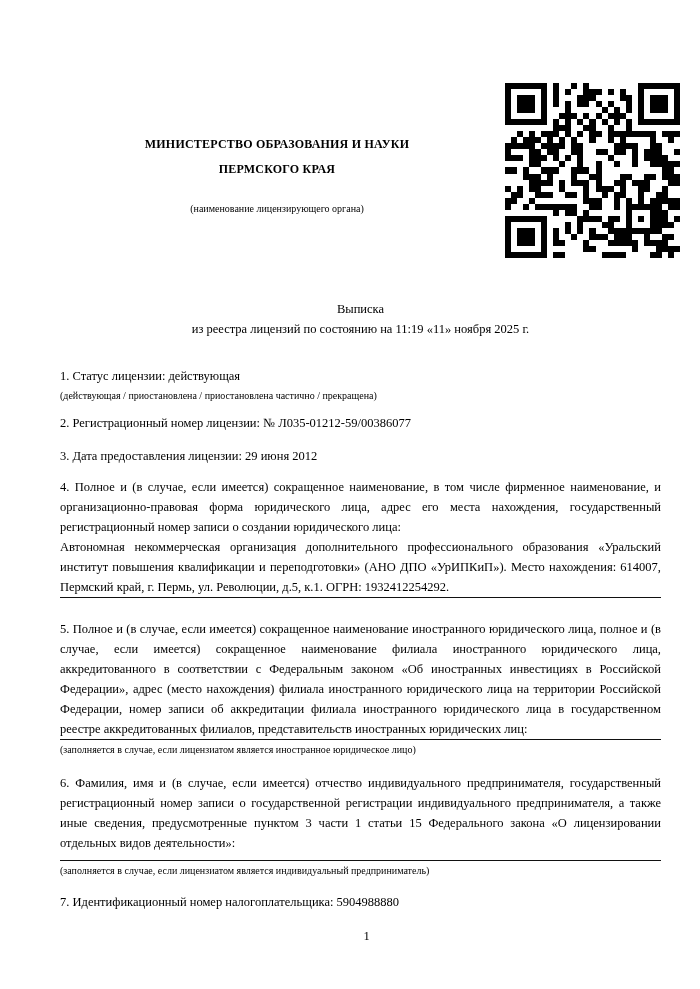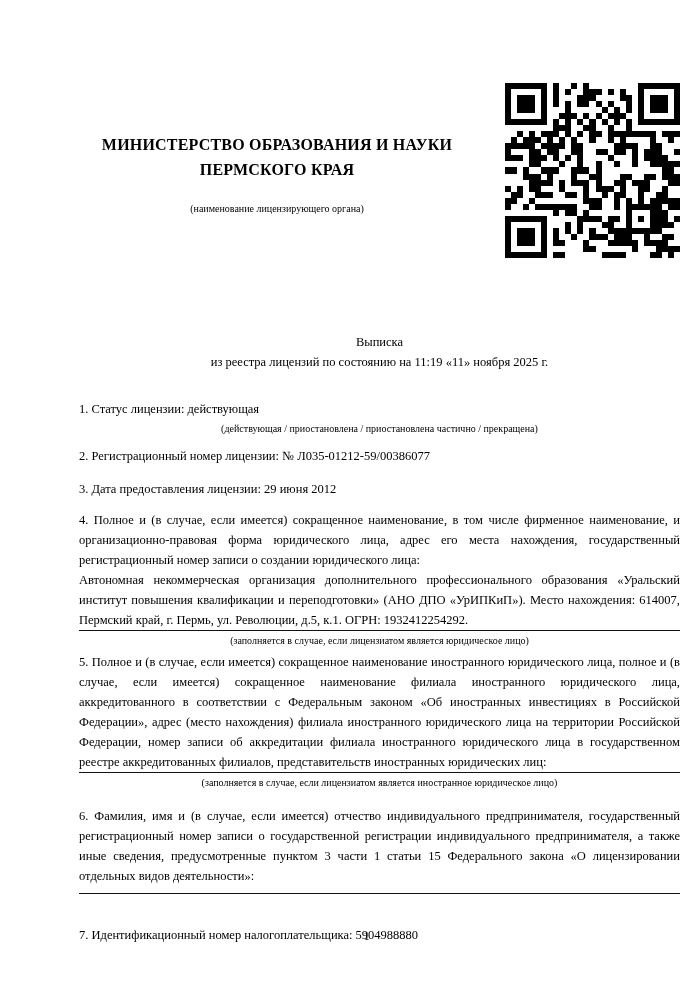--- a/index.html
+++ b/index.html
@@ -10,29 +10,29 @@
     background:#ffffff;
     color:#000;
     font-family:"Liberation Serif","DejaVu Serif",serif;
     overflow:hidden;
   }
   .qr{position:absolute;left:505px;top:83px;width:175px;height:175px;}
   .header{
     position:absolute;left:66px;top:132px;width:422px;
     text-align:center;
   }
-  .h-line{font-weight:bold;font-size:16px;line-height:25px;letter-spacing:.2px;}
+  .h-line{font-weight:bold;font-size:12px;line-height:25px;letter-spacing:.2px;}
   .h-cap{font-size:10px;line-height:13px;margin-top:20px;}
-  .col{position:absolute;left:79px;width:601px;font-size:12.5px;line-height:20px;margin-top:33px;}
+  .col{position:absolute;left:60px;width:601px;font-size:12.5px;line-height:20px;}
   .center{text-align:center;}
   .j{text-align:justify;text-justify:inter-word;}
   .ul{border-bottom:1.6px solid #111;}
   .blank0{height:0px;}
   .blank7{height:7px;}
-  .cap{text-align:center;font-size:10px;line-height:14px;padding-top:3px;}
+  .cap{font-size:10px;line-height:14px;padding-top:3px;}
   .footer{position:absolute;left:66px;width:601px;top:926px;text-align:center;font-size:12.5px;line-height:20px;}
 </style>
 </head>
 <body>
 
 <div class="page">
 
   <svg id="qr" class="qr" viewBox="0 0 29 29" shape-rendering="crispEdges" aria-hidden="true">
       <rect x="0" y="0" width="1" height="1" fill="#000"></rect>
       <rect x="1" y="0" width="1" height="1" fill="#000"></rect>
@@ -480,32 +480,32 @@
     <div>2. Регистрационный номер лицензии: № Л035-01212-59/00386077</div>
   </div>
 
   <div class="col" style="top:446px">
     <div>3. Дата предоставления лицензии: 29 июня 2012</div>
   </div>
 
   <div class="col" style="top:477px">
     <div class="j">4. Полное и (в случае, если имеется) сокращенное наименование, в том числе фирменное наименование, и организационно-правовая форма юридического лица, адрес его места нахождения, государственный регистрационный номер записи о создании юридического лица:</div>
     <div class="j ul">Автономная некоммерческая организация дополнительного профессионального образования «Уральский институт повышения квалификации и переподготовки» (АНО ДПО «УрИПКиП»). Место нахождения: 614007, Пермский край, г. Пермь, ул. Революции, д.5, к.1. ОГРН: 1932412254292.</div>
-    <div class="cap">(заполняется в случае, если лицензиатом является юридическое лицо)</div>
   </div>
 
   <div class="col" style="top:619px">
     <div class="j">5. Полное и (в случае, если имеется) сокращенное наименование иностранного юридического лица, полное и (в случае, если имеется) сокращенное наименование филиала иностранного юридического лица, аккредитованного в соответствии с Федеральным законом «Об иностранных инвестициях в Российской Федерации», адрес (место нахождения) филиала иностранного юридического лица на территории Российской Федерации, номер записи об аккредитации филиала иностранного юридического лица в государственном реестре аккредитованных филиалов, представительств иностранных юридических лиц:</div>
     <div class="blank0 ul"></div>
     <div class="cap">(заполняется в случае, если лицензиатом является иностранное юридическое лицо)</div>
   </div>
 
   <div class="col" style="top:773px">
     <div class="j">6. Фамилия, имя и (в случае, если имеется) отчество индивидуального предпринимателя, государственный регистрационный номер записи о государственной регистрации индивидуального предпринимателя, а также иные сведения, предусмотренные пунктом 3 части 1 статьи 15 Федерального закона «О лицензировании отдельных видов деятельности»:</div>
     <div class="blank7 ul"></div>
+    <div class="cap">(заполняется в случае, если лицензиатом является индивидуальный предприниматель)</div>
   </div>
 
   <div class="col" style="top:892px">
     <div>7. Идентификационный номер налогоплательщика: 5904988880</div>
   </div>
 
   <div class="footer">1</div>
 
 </div>
 

